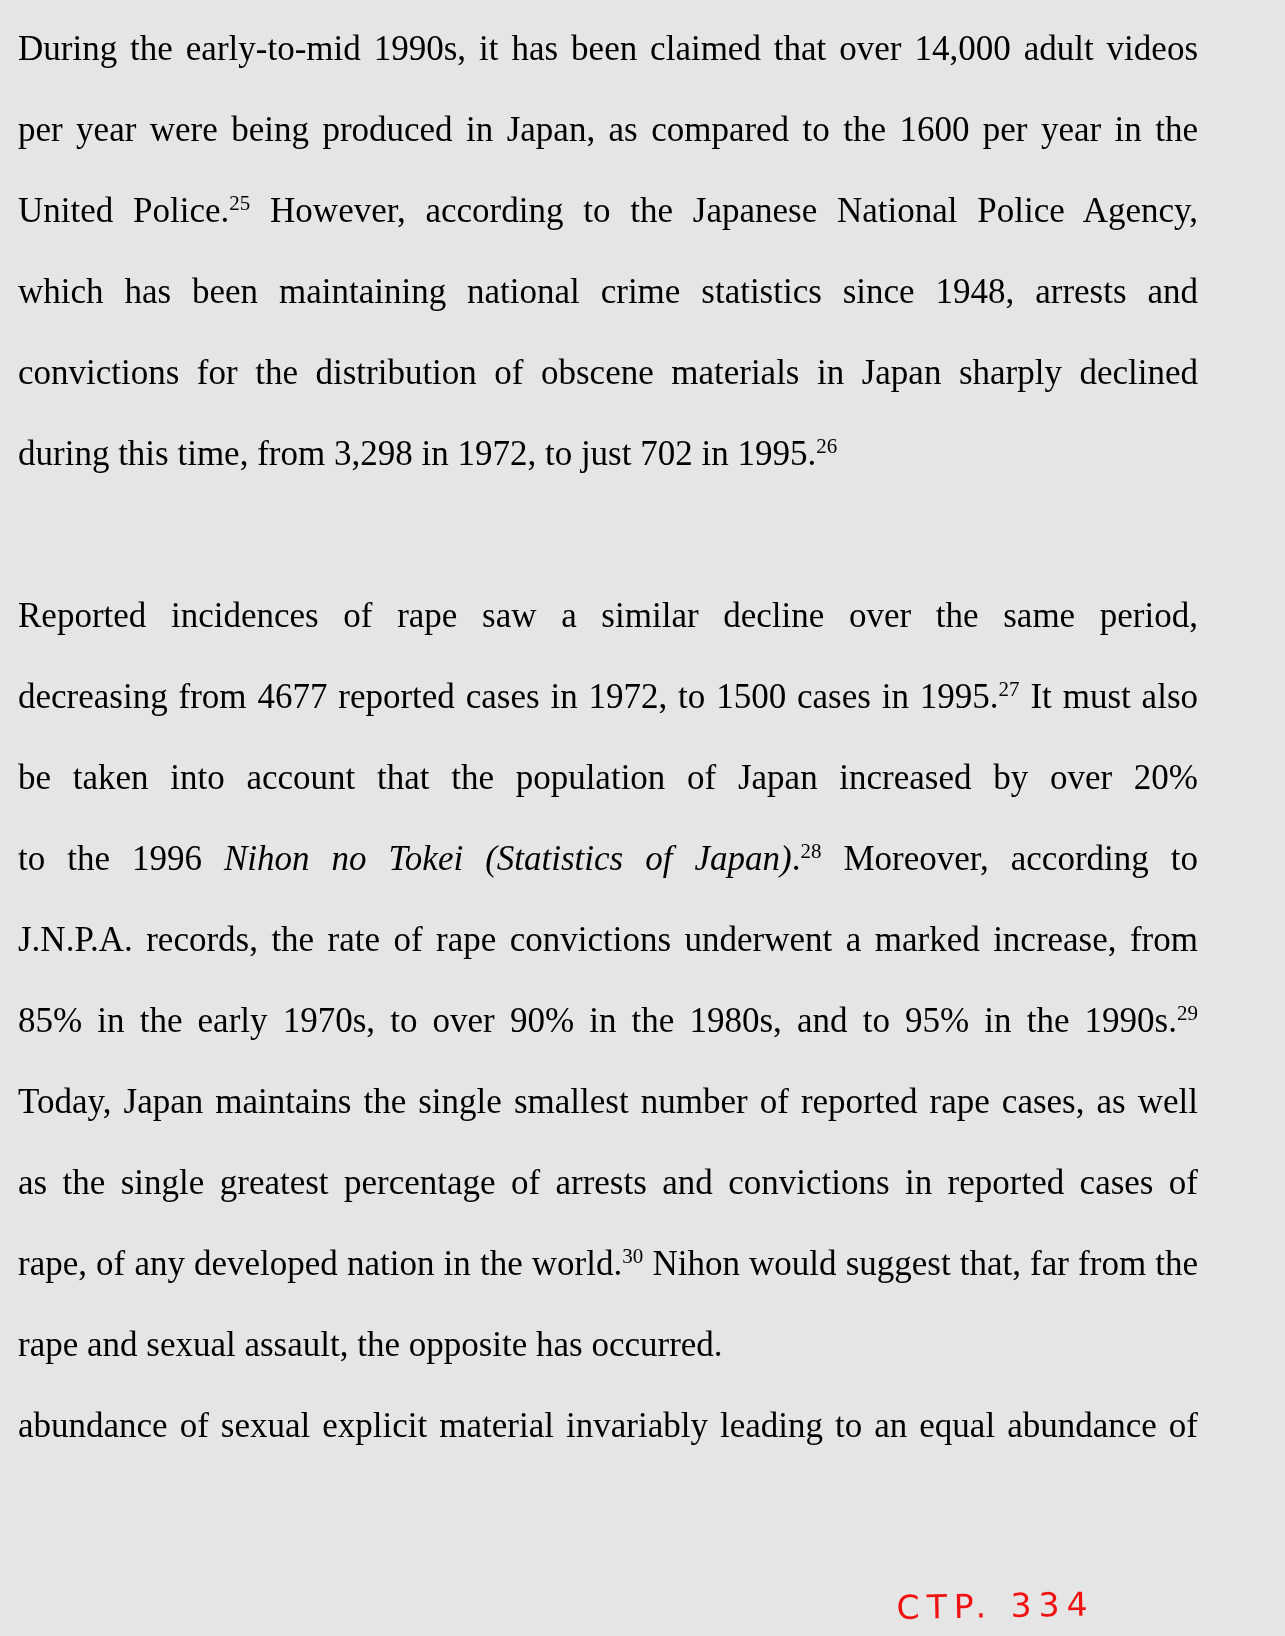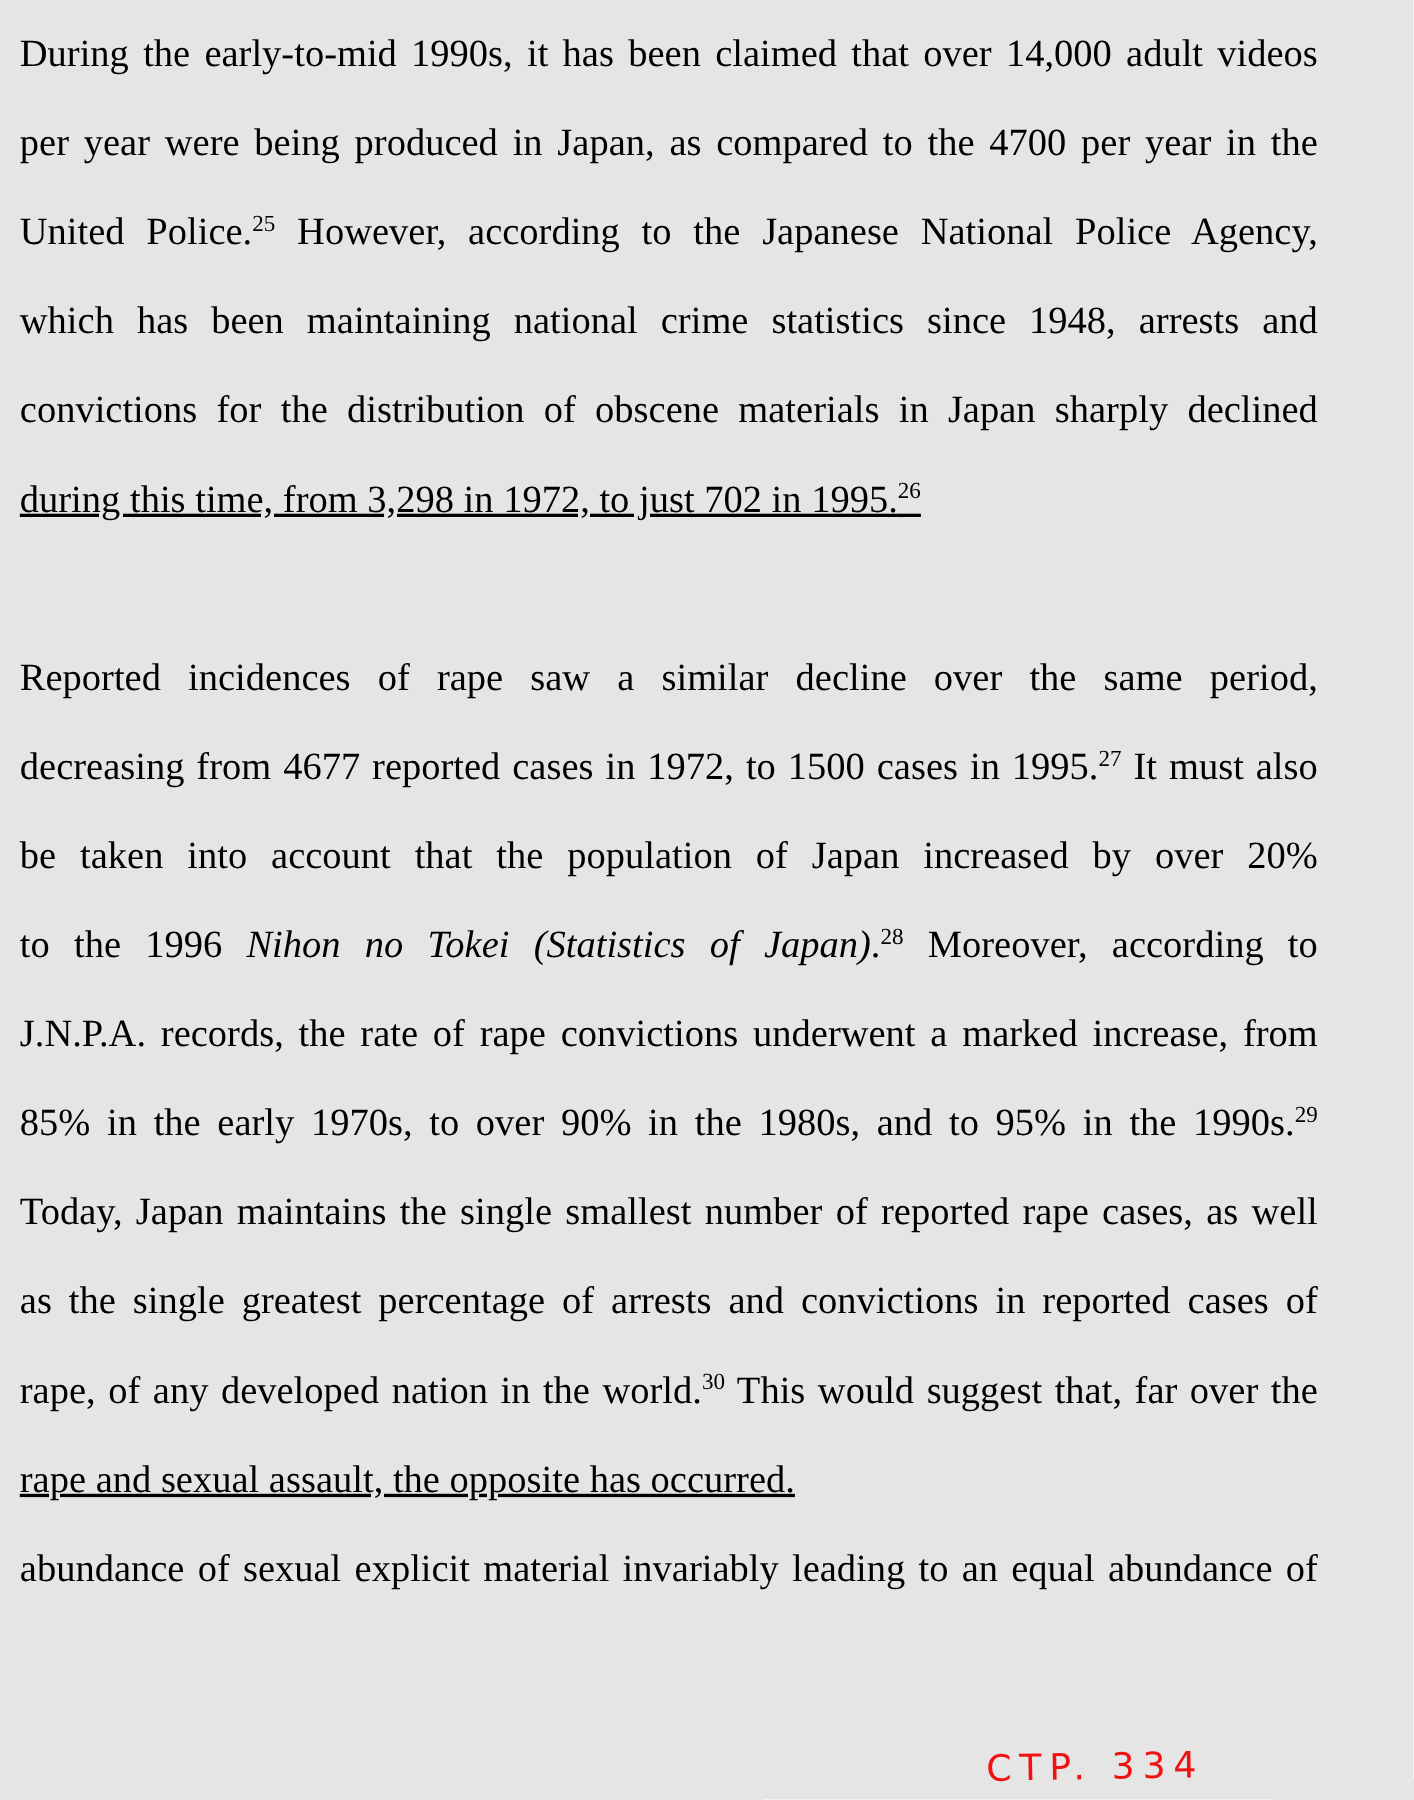--- a/index.html
+++ b/index.html
@@ -29,21 +29,20 @@
   .line {
     height: 81px;
     line-height: 81px;
     text-align: justify;
     text-align-last: justify;
     white-space: nowrap;
   }
   .line.last {
     text-align: left;
     text-align-last: left;
-    text-decoration: underline;
   }
   sup.fnref {
     font-size: 0.6em;
     line-height: 0;
     vertical-align: baseline;
     position: relative;
     top: -0.55em;
     letter-spacing: 0;
   }
   em.it {
@@ -60,34 +59,34 @@
     transform-origin: left bottom;
   }
 </style>
 </head>
 <body>
 
 <div class="page">
   <div class="textblock">
       <div class="paragraph">
         <div class="line"><span>During the early-to-mid 1990s, it has been claimed that over 14,000 adult videos</span></div>
-        <div class="line"><span>per year were being produced in Japan, as compared to the 4700 per year in the</span></div>
+        <div class="line"><span>per year were being produced in Japan, as compared to the 1600 per year in the</span></div>
         <div class="line"><span>United Police.</span><sup class="fnref">25</sup><span> However, according to the Japanese National Police Agency,</span></div>
         <div class="line"><span>which has been maintaining national crime statistics since 1948, arrests and</span></div>
         <div class="line"><span>convictions for the distribution of obscene materials in Japan sharply declined</span></div>
         <div class="line last"><span>during this time, from 3,298 in 1972, to just 702 in 1995.</span><sup class="fnref">26</sup></div>
       </div>
       <div class="paragraph">
         <div class="line"><span>Reported incidences of rape saw a similar decline over the same period,</span></div>
         <div class="line"><span>decreasing from 4677 reported cases in 1972, to 1500 cases in 1995.</span><sup class="fnref">27</sup><span> It must also</span></div>
         <div class="line"><span>be taken into account that the population of Japan increased by over 20%</span></div>
         <div class="line"><span>to the 1996 </span><em class="it">Nihon no Tokei (Statistics of Japan)</em><span>.</span><sup class="fnref">28</sup><span> Moreover, according to</span></div>
         <div class="line"><span>J.N.P.A. records, the rate of rape convictions underwent a marked increase, from</span></div>
         <div class="line"><span>85% in the early 1970s, to over 90% in the 1980s, and to 95% in the 1990s.</span><sup class="fnref">29</sup></div>
         <div class="line"><span>Today, Japan maintains the single smallest number of reported rape cases, as well</span></div>
         <div class="line"><span>as the single greatest percentage of arrests and convictions in reported cases of</span></div>
-        <div class="line"><span>rape, of any developed nation in the world.</span><sup class="fnref">30</sup><span> This would suggest that, far over the</span></div>
+        <div class="line"><span>rape, of any developed nation in the world.</span><sup class="fnref">30</sup><span> Nihon would suggest that, far from the</span></div>
         <div class="line last"><span>rape and sexual assault, the opposite has occurred.</span></div>
         <div class="line"><span>abundance of sexual explicit material invariably leading to an equal abundance of</span></div>
       </div>
     </div>
   <div class="annotation" style="color: rgb(242, 17, 17);">CTP. 334</div>
 </div>
 
 </body></html>

